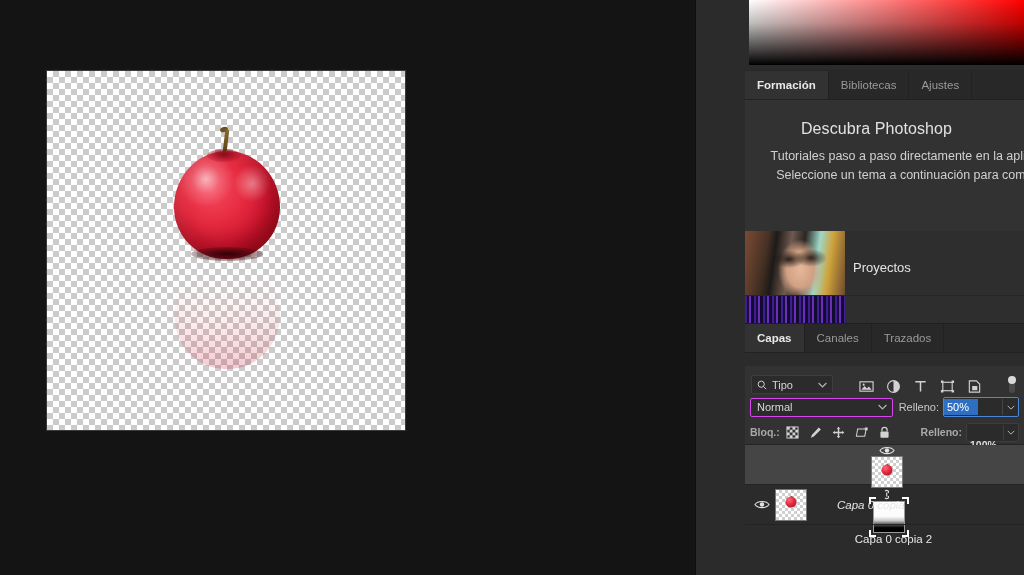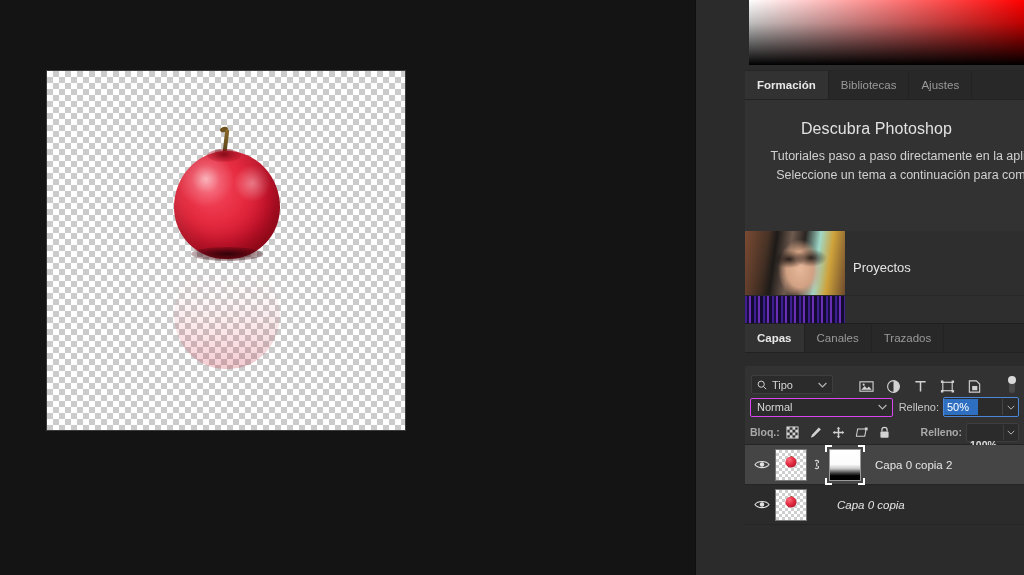--- a/index.html
+++ b/index.html
@@ -404,21 +404,21 @@
   
   #layer-list { background: #2b2b2b; }
   .layer-row {
     display: flex;
     align-items: center;
     height: 39px;
     border-bottom: 1px solid #242424;
     padding-left: 4px;
     position: relative;
   }
-  .layer-row.selected { background: #454545; }
+  .layer-row.selected { background: #454545; flex-direction: column; }
   .eye-cell {
     width: 26px;
     display: flex; align-items: center; justify-content: center;
   }
   .layer-thumb {
     width: 32px; height: 32px;
     box-sizing: border-box;
     border: 1px solid #777;
     background-color: #ffffff;
     background-image:

